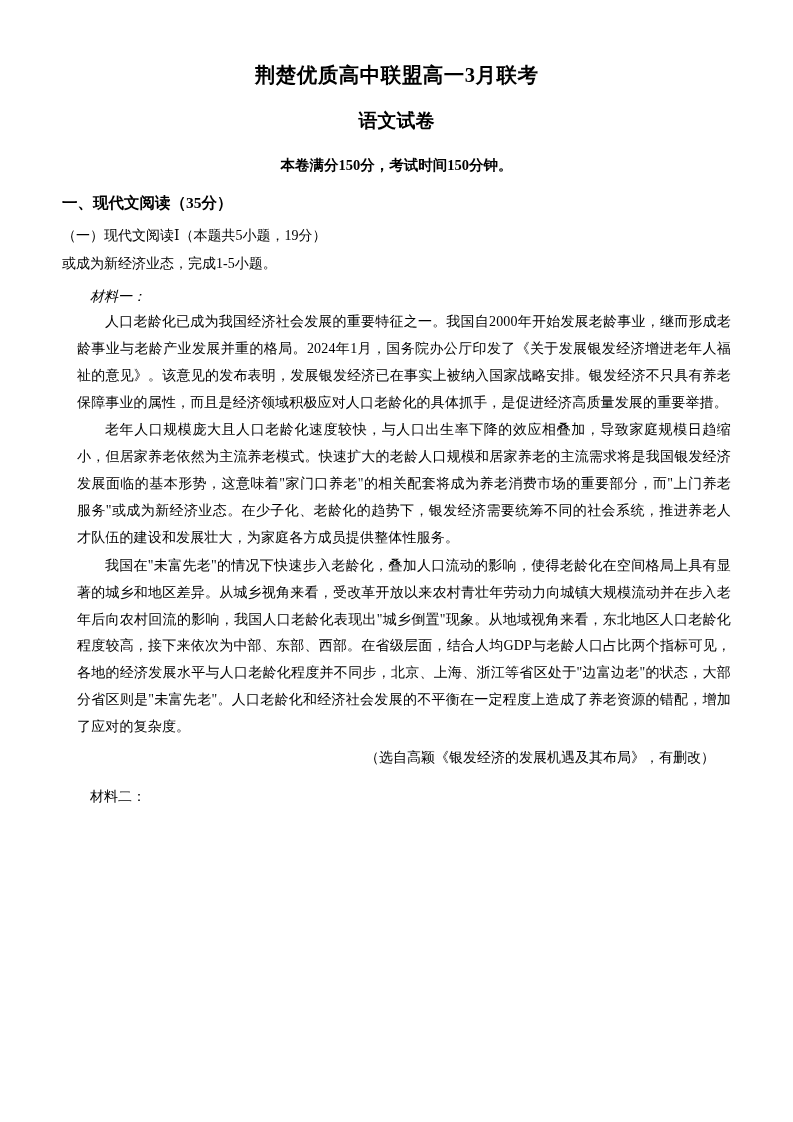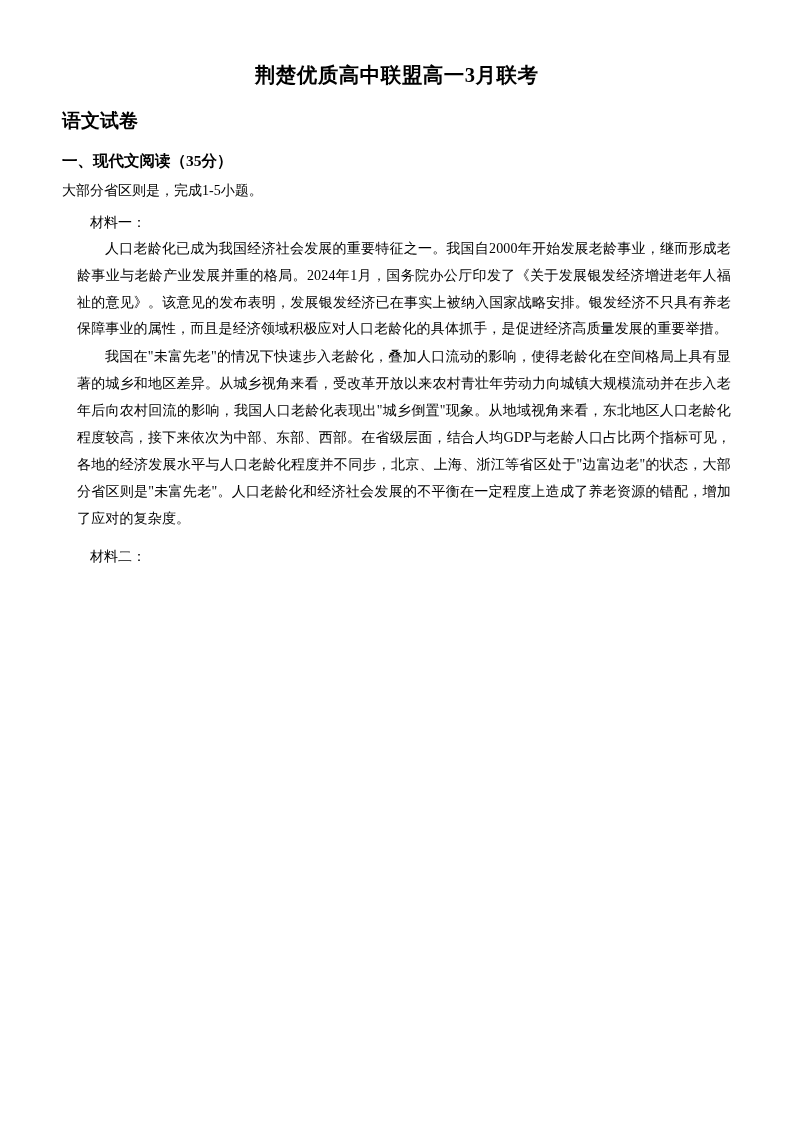--- a/index.html
+++ b/index.html
@@ -22,21 +22,21 @@
   }
   .title {
     text-align: center;
     font-size: 20.5px;
     font-weight: bold;
     letter-spacing: 0.5px;
     margin: 14px 0 0 0;
     line-height: 1.5;
   }
   .subtitle {
-    text-align: left;
+    text-align: center;
     font-size: 19px;
     font-weight: bold;
     margin: 16px 0 8px 0;
     line-height: 1.5;
   }
   .exam-info {
     text-align: center;
     font-size: 14.5px;
     font-weight: bold;
     margin: 20px 0 0 0;
@@ -57,20 +57,21 @@
   .plain-line {
     font-size: 14px;
     margin: 6px 0 0 0;
     line-height: 1.6;
   }
   .material-label {
     font-size: 14px;
     margin: 10px 0 0 0;
     line-height: 1.6;
     text-indent: 28px;
+    font-style: italic;
   }
   .para {
     font-size: 14px;
     line-height: 1.92;
     margin: 1px 0 0 15px;
     text-indent: 28px;
     text-align: justify;
     text-justify: inter-ideograph;
     letter-spacing: 0.15px;
   }
@@ -90,27 +91,31 @@
 </style>
 </head>
 <body>
 
 <div class="page">
 
   <h1 class="title">荆楚优质高中联盟高一3月联考</h1>
 
   <h2 class="subtitle">语文试卷</h2>
 
+  <p class="exam-info">本卷满分150分，考试时间150分钟。</p>
 
   <p class="section-heading">一、现代文阅读（35分）</p>
 
+  <p class="sub-heading">（一）现代文阅读Ⅰ（本题共5小题，19分）</p>
 
-  <p class="plain-line">大部分省区则是，完成1-5小题。</p>
+  <p class="plain-line">或成为新经济业态，完成1-5小题。</p>
 
   <p class="material-label">材料一：</p>
 
   <p class="para">人口老龄化已成为我国经济社会发展的重要特征之一。我国自2000年开始发展老龄事业，继而形成老龄事业与老龄产业发展并重的格局。2024年1月，国务院办公厅印发了《关于发展银发经济增进老年人福祉的意见》。该意见的发布表明，发展银发经济已在事实上被纳入国家战略安排。银发经济不只具有养老保障事业的属性，而且是经济领域积极应对人口老龄化的具体抓手，是促进经济高质量发展的重要举措。</p>
+  <p class="para">老年人口规模庞大且人口老龄化速度较快，与人口出生率下降的效应相叠加，导致家庭规模日趋缩小，但居家养老依然为主流养老模式。快速扩大的老龄人口规模和居家养老的主流需求将是我国银发经济发展面临的基本形势，这意味着"家门口养老"的相关配套将成为养老消费市场的重要部分，而"上门养老服务"或成为新经济业态。在少子化、老龄化的趋势下，银发经济需要统筹不同的社会系统，推进养老人才队伍的建设和发展壮大，为家庭各方成员提供整体性服务。</p>
   <p class="para">我国在"未富先老"的情况下快速步入老龄化，叠加人口流动的影响，使得老龄化在空间格局上具有显著的城乡和地区差异。从城乡视角来看，受改革开放以来农村青壮年劳动力向城镇大规模流动并在步入老年后向农村回流的影响，我国人口老龄化表现出"城乡倒置"现象。从地域视角来看，东北地区人口老龄化程度较高，接下来依次为中部、东部、西部。在省级层面，结合人均GDP与老龄人口占比两个指标可见，各地的经济发展水平与人口老龄化程度并不同步，北京、上海、浙江等省区处于"边富边老"的状态，大部分省区则是"未富先老"。人口老龄化和经济社会发展的不平衡在一定程度上造成了养老资源的错配，增加了应对的复杂度。</p>
 
+  <p class="source-line">（选自高颖《银发经济的发展机遇及其布局》，有删改）</p>
 
   <p class="material-label-2">材料二：</p>
 
 </div>
 
 </body></html>

